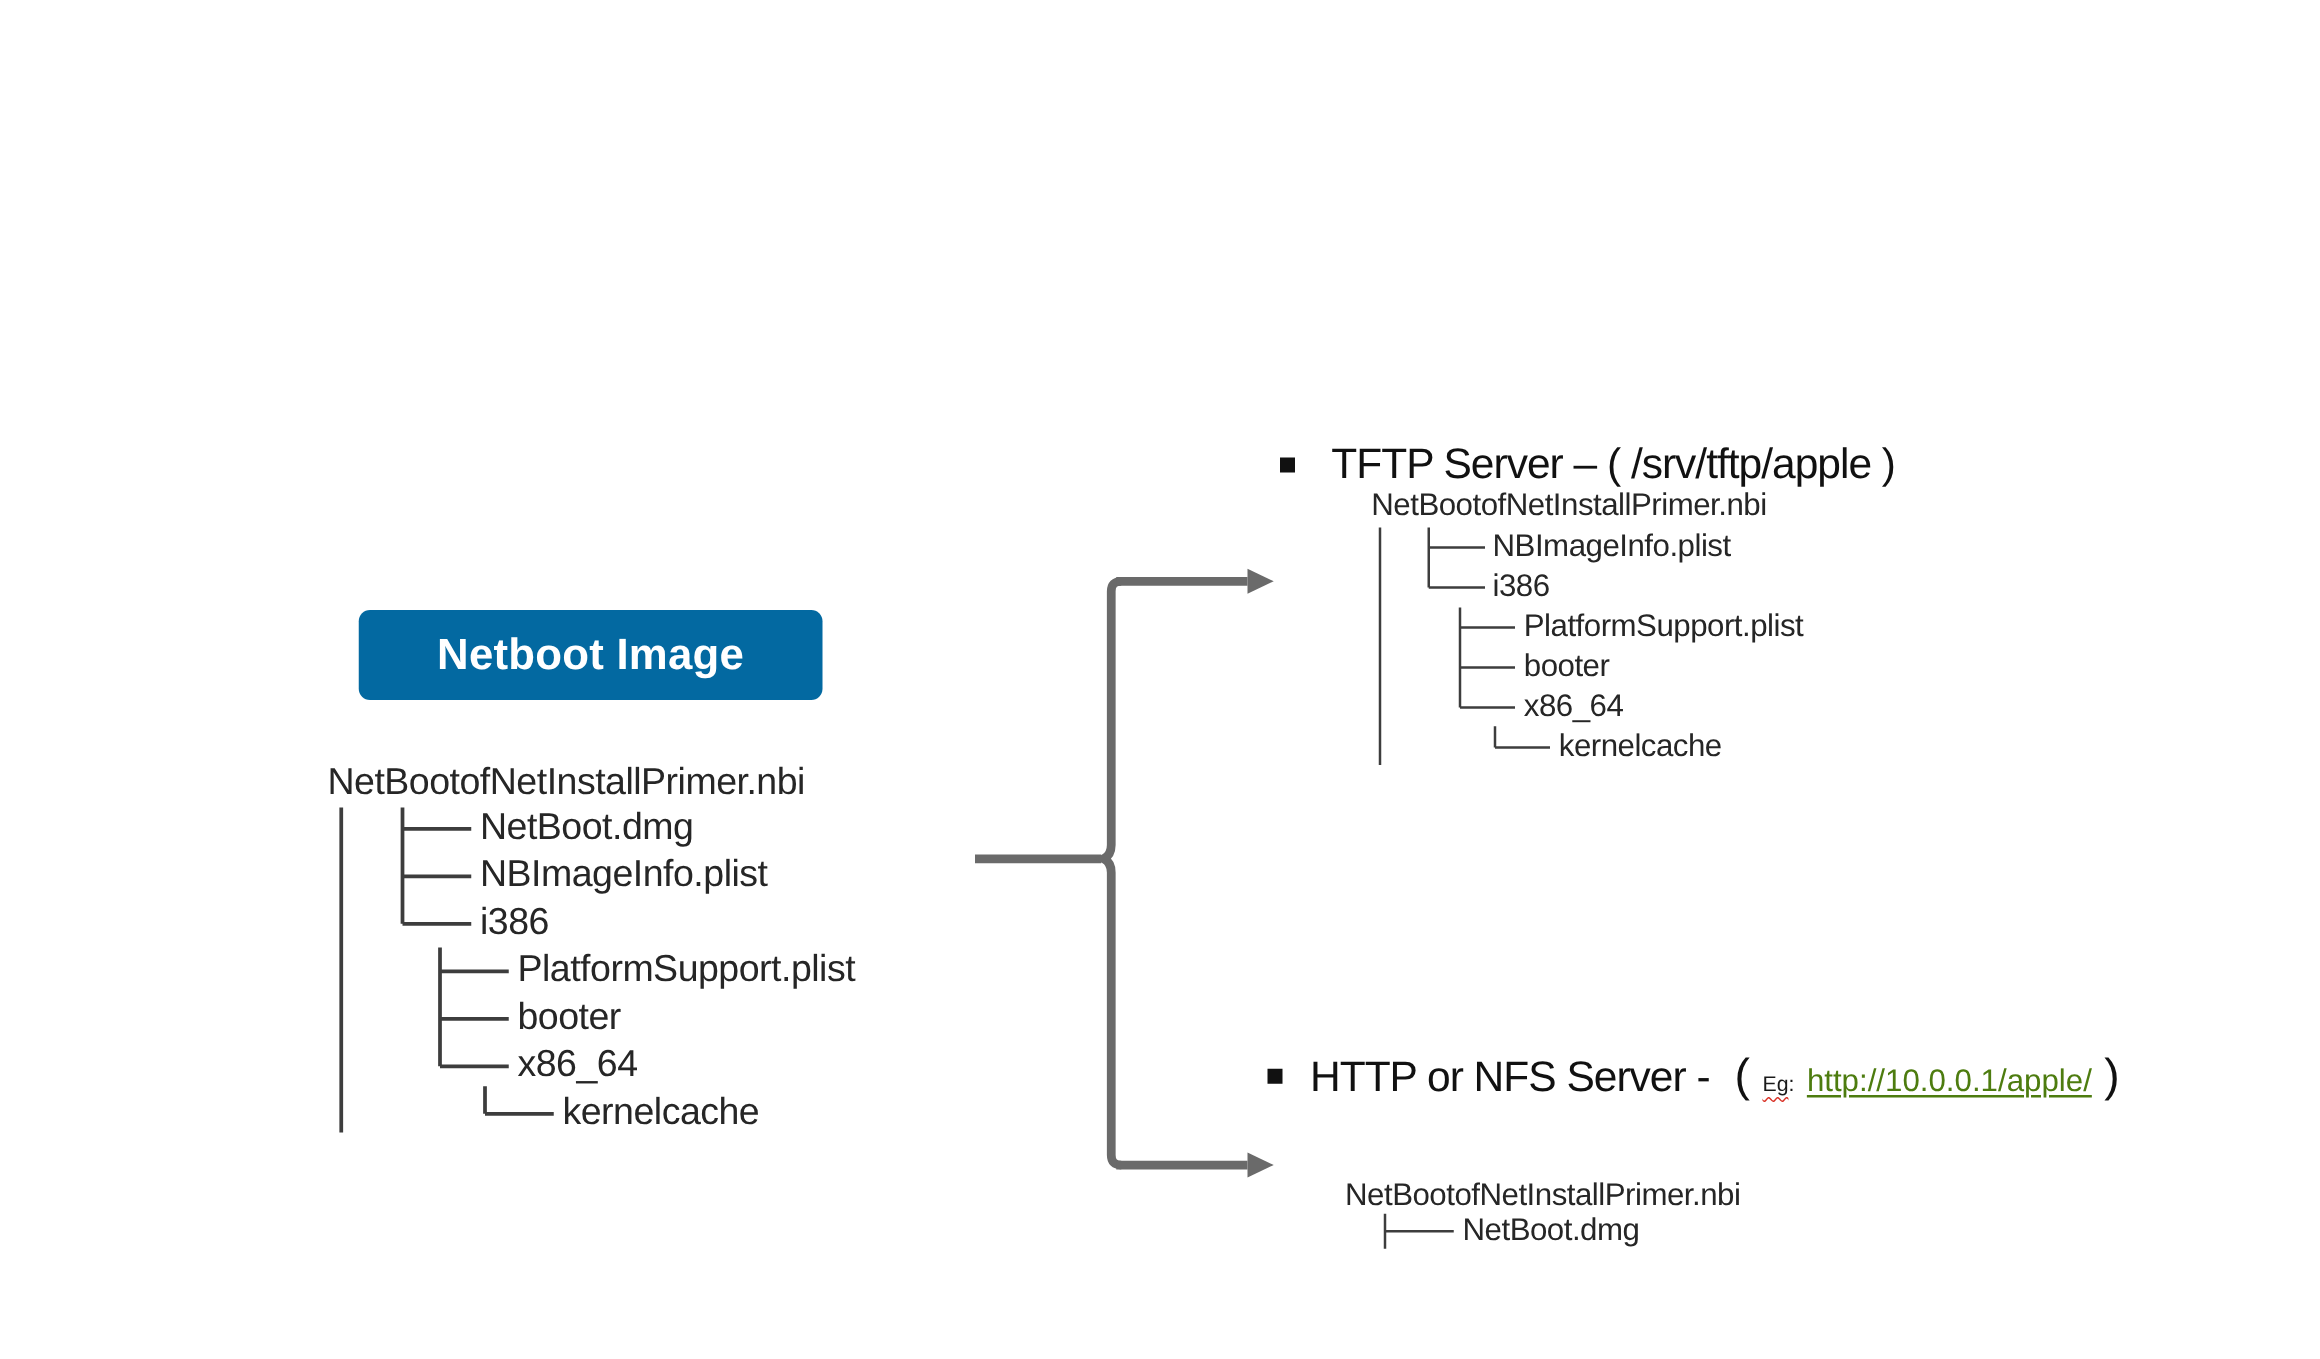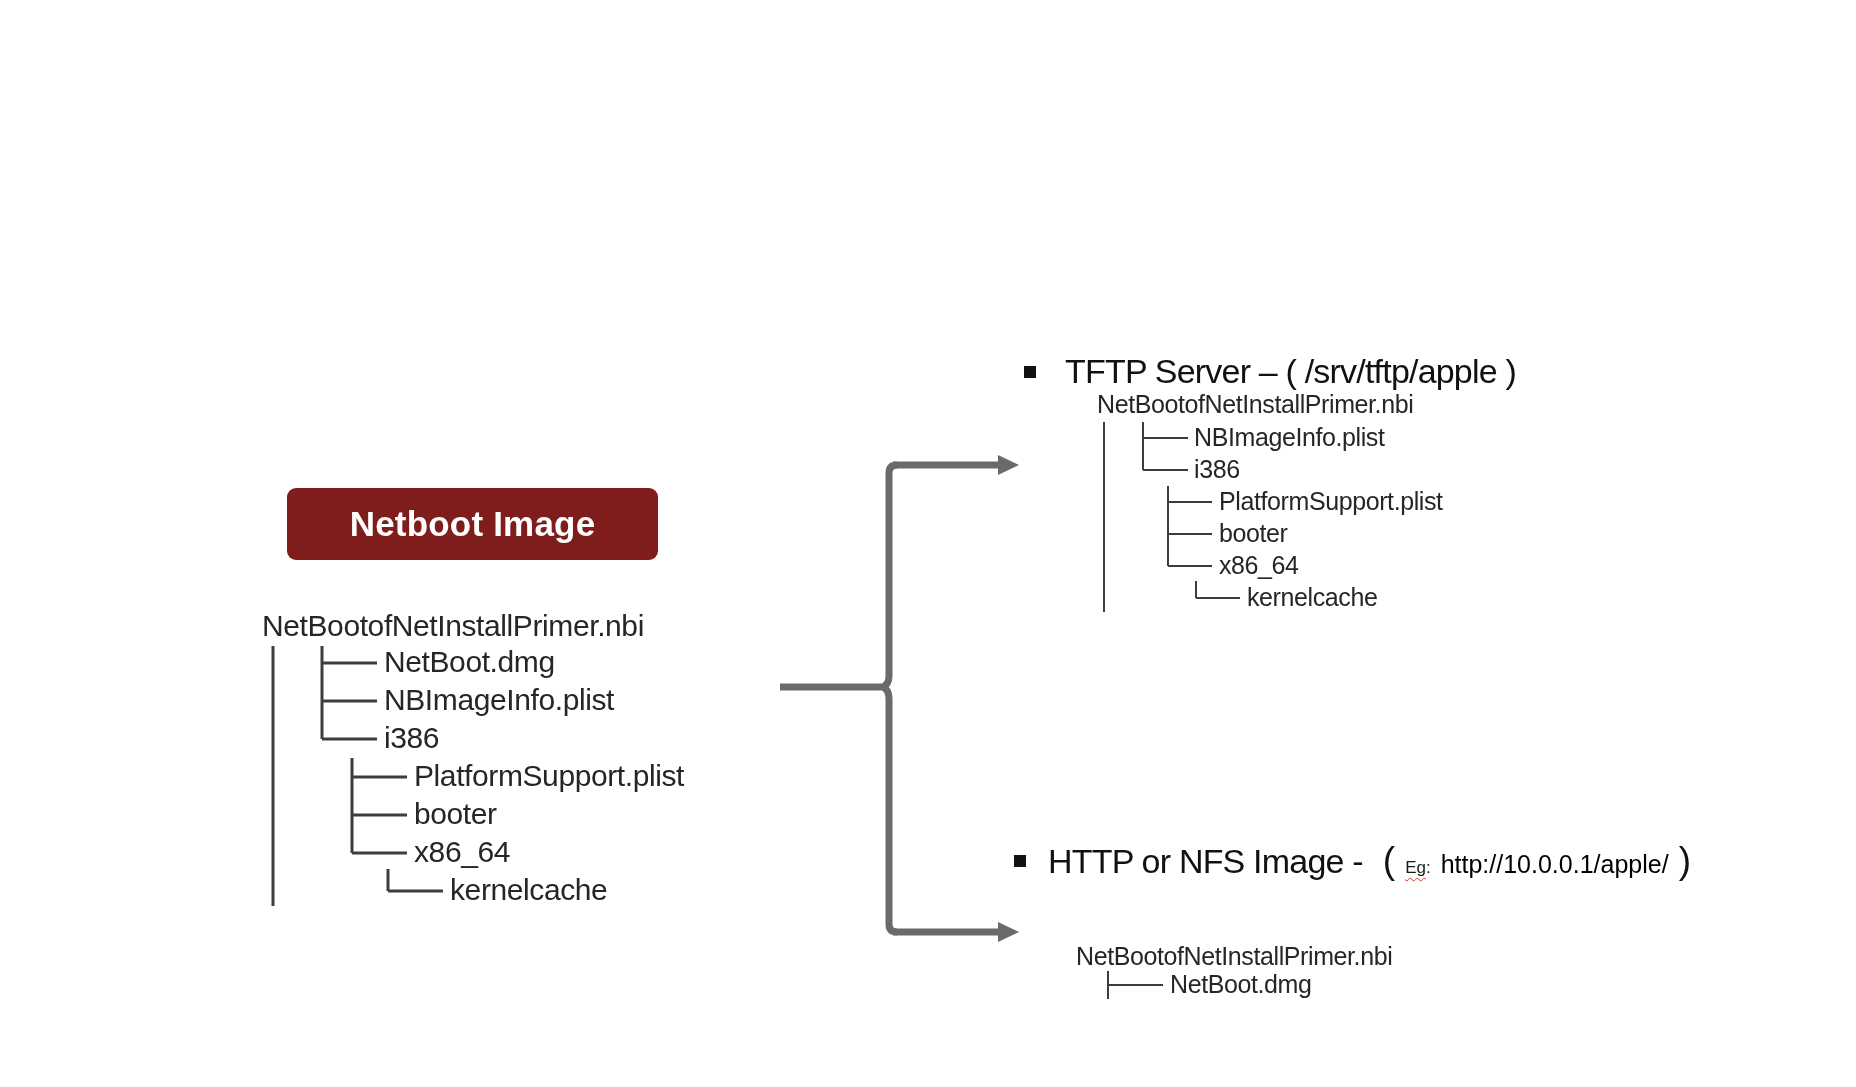--- a/index.html
+++ b/index.html
@@ -35,21 +35,21 @@
   .tftp-heading{left:1024px;top:312px;margin-top:40px;}
   .tftp-heading .htext{margin-left:29px;}
   .http-heading{left:1014px;top:840px;}
   .http-heading .htext{margin-left:22px;}
   .http-heading .paren{font-size:37px;font-weight:400;letter-spacing:0;}
   .http-heading .paren.open{margin-left:20px;margin-right:10px;}
   .http-heading .paren.close{margin-left:10px;}
   .eg{font-size:17px;color:#1a1a1a;margin-right:10px;}
   .eg .egword{text-decoration:underline wavy #d93025 1px;text-underline-offset:4px;}
   a.url-link{
-    font-size:25px;color:#000000;
+    font-size:25px;color:#4d7c0f;text-decoration:underline;
     text-decoration-thickness:2px;text-underline-offset:3px;cursor:pointer;
   }
 </style>
 </head>
 <body>
 
 <div class="canvas">
 
   <svg id="lines">
       <line x1="273" y1="646" x2="273" y2="906" stroke="#3d3d3d" stroke-width="3"></line>
@@ -76,30 +76,30 @@
       <line x1="1108" y1="971" x2="1108" y2="999" stroke="#3d3d3d" stroke-width="2"></line>
       <line x1="1108" y1="985" x2="1163" y2="985" stroke="#3d3d3d" stroke-width="2"></line>
       <path d="M780 687 H881" fill="none" stroke="#6a6a6a" stroke-width="7"></path>
       <path d="M897 465 Q889 465 889 473 V676 Q889 684 883 687 Q889 690 889 698 V924 Q889 932 897 932" fill="none" stroke="#6a6a6a" stroke-width="7"></path>
       <path d="M893 465 H998" fill="none" stroke="#6a6a6a" stroke-width="7"></path>
       <polygon points="998,455 1019,465 998,475" fill="#6a6a6a"></polygon>
       <path d="M893 932 H998" fill="none" stroke="#6a6a6a" stroke-width="7"></path>
       <polygon points="998,922 1019,932 998,942" fill="#6a6a6a"></polygon>
     </svg>
 
-  <div class="netboot-btn" style="background: #7f1d1d;">Netboot Image</div>
+  <div class="netboot-btn" style="background: #0369a1;">Netboot Image</div>
 
   <div class="heading tftp-heading">
     <span class="bullet"></span>
     <span class="htext">TFTP Server – ( /srv/tftp/apple )</span>
   </div>
 
   <div class="heading http-heading">
     <span class="bullet"></span>
-    <span class="htext">HTTP or NFS Image -</span>
+    <span class="htext">HTTP or NFS Server -</span>
     <span class="paren open">(</span>
     <span class="eg"><span class="egword">Eg</span><span>:</span></span>
     <a class="url-link">http://10.0.0.1/apple/</a>
     <span class="paren close">)</span>
   </div>
 
   <div class="tree-layer" id="tree-left">
       <span class="tlabel" style="left: 262px; top: 610px; font-size: 30px;">NetBootofNetInstallPrimer.nbi</span>
       <span class="tlabel" style="left: 384px; top: 646.2px; font-size: 30px;">NetBoot.dmg</span>
       <span class="tlabel" style="left: 384px; top: 684.2px; font-size: 30px;">NBImageInfo.plist</span>

